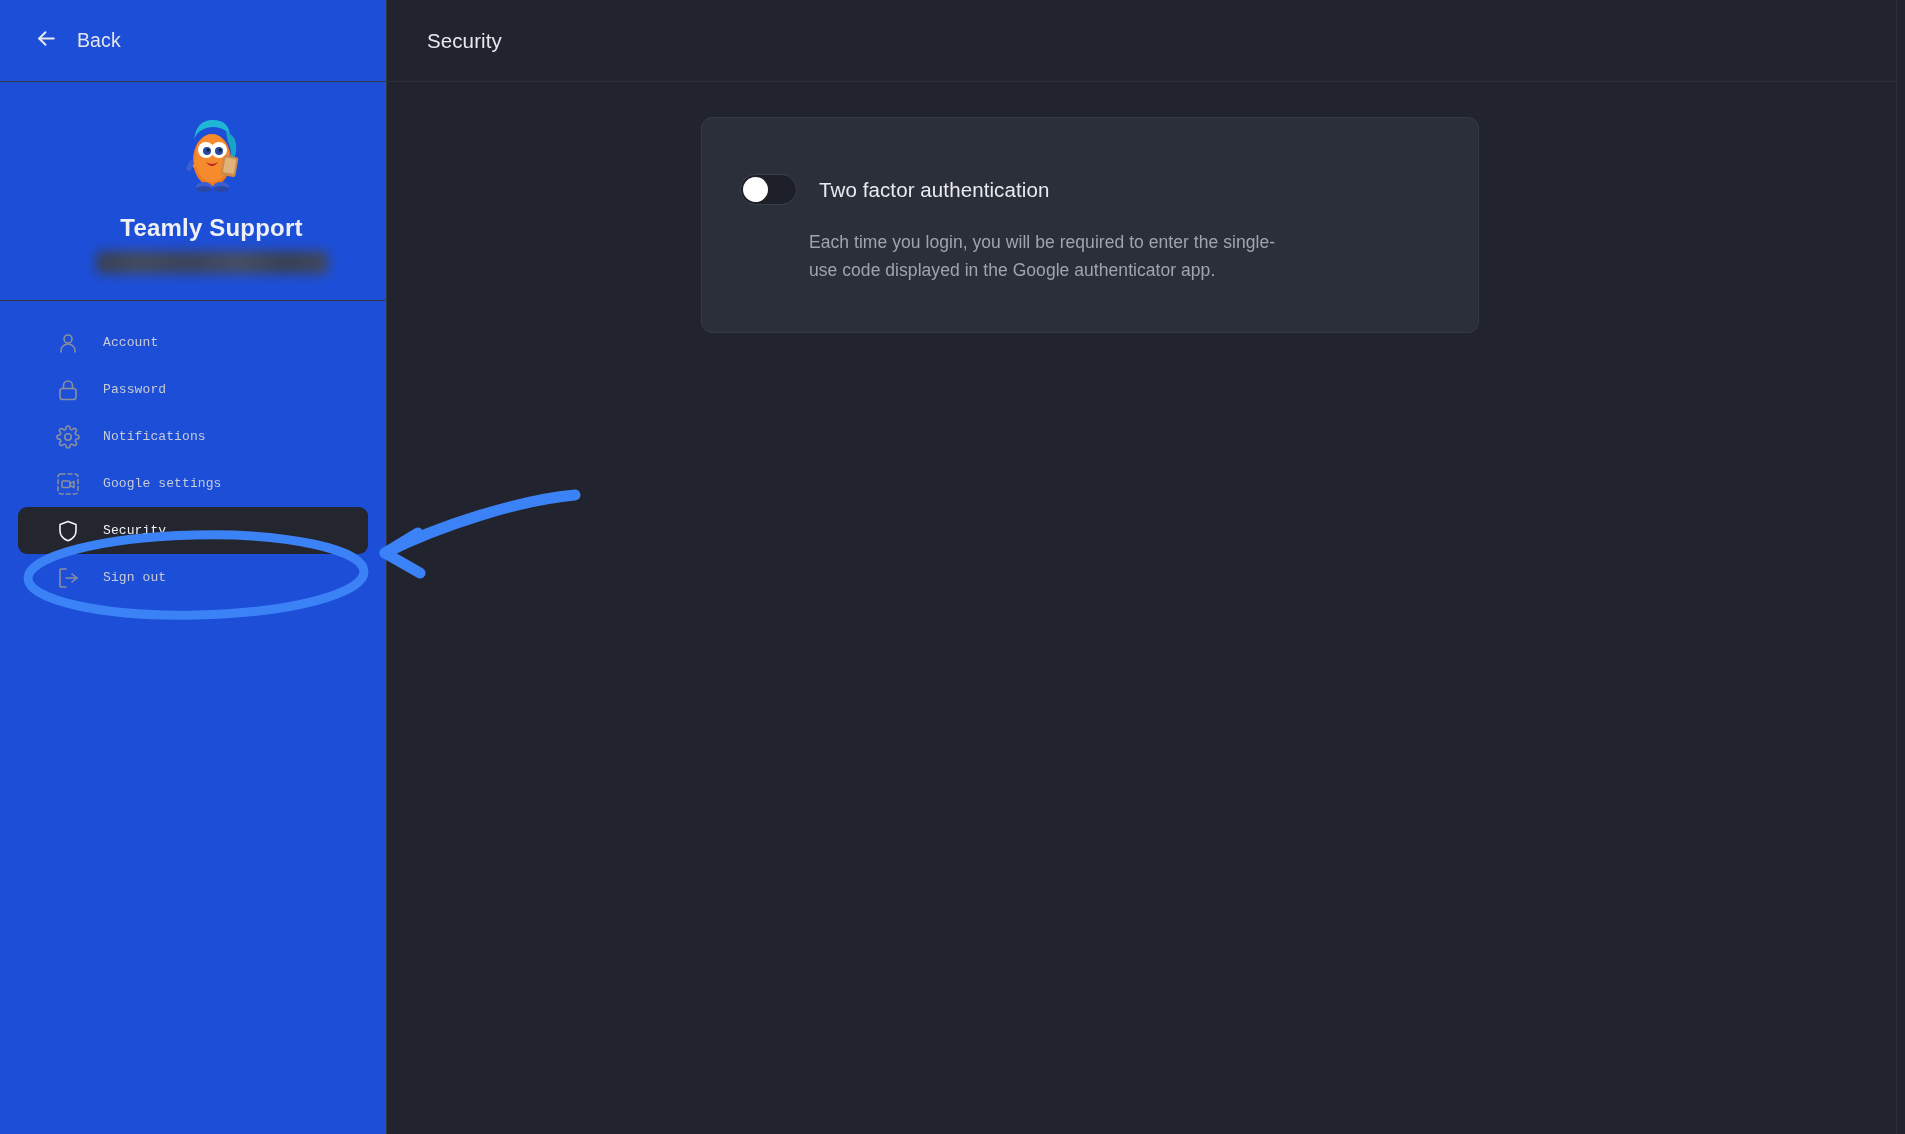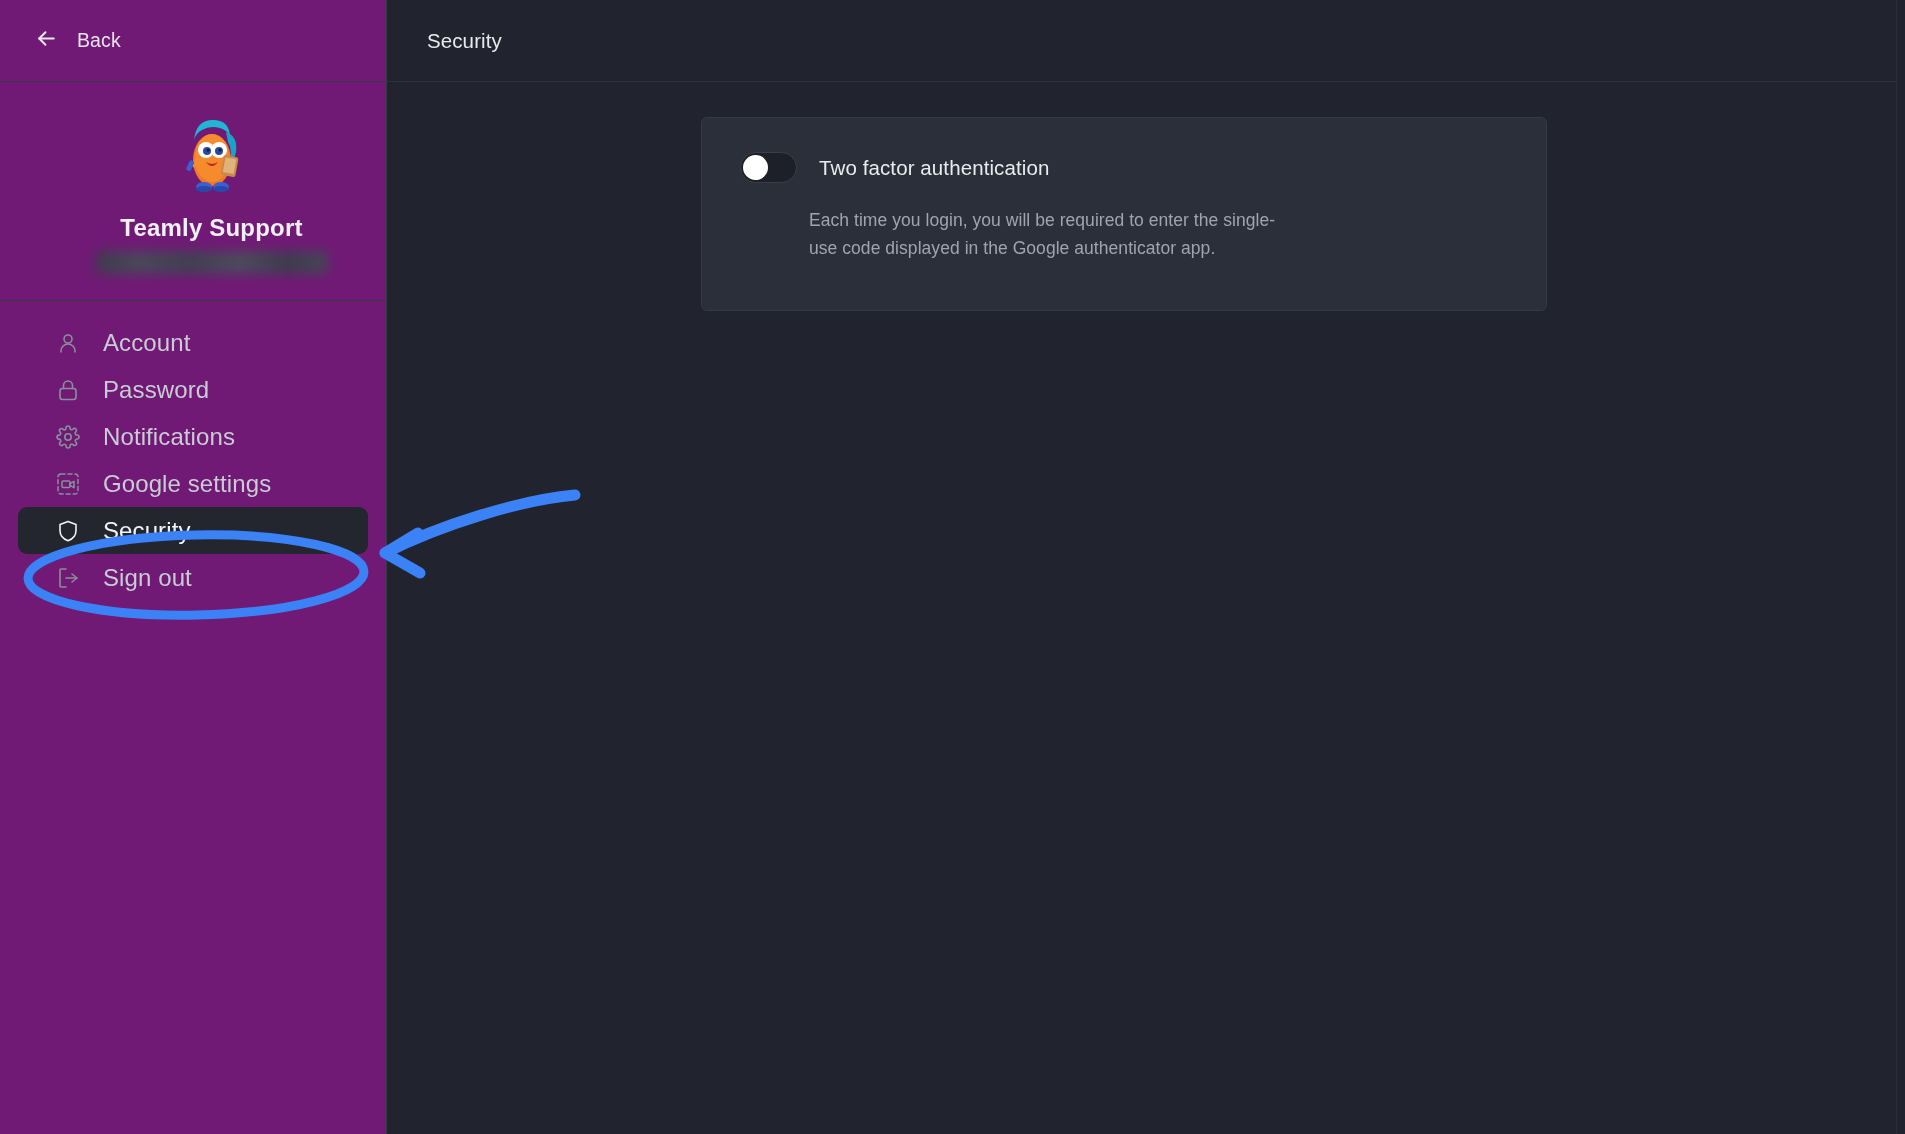--- a/index.html
+++ b/index.html
@@ -20,21 +20,21 @@
     background: #21232e;
     overflow: hidden;
     display: flex;
   }
 
   
   #sidebar {
     position: relative;
     width: 387px;
     height: 100%;
-    background: #701a75;
+    background: #1d4ed8;
     border-right: 1px solid #363a45;
     flex: 0 0 387px;
     display: flex;
     flex-direction: column;
   }
 
   #sidebar-header {
     height: 82px;
     flex: 0 0 82px;
     display: flex;
@@ -120,22 +120,23 @@
     width: 26px;
     height: 26px;
     display: flex;
     align-items: center;
     justify-content: center;
     flex: 0 0 26px;
   }
 
   .nav-item .nav-label {
     color: #c9ccd4;
-    font-size: 24px;
+    font-size: 13px;
     letter-spacing: .1px;
+    font-family: Liberation Mono, monospace;
   }
 
   .nav-item.active .nav-label { color: #f2f3f6; }
 
   
   #main {
     flex: 1 1 auto;
     height: 100%;
     background: #21232e;
     display: flex;
@@ -160,25 +161,25 @@
 
   #main-body {
     flex: 1 1 auto;
     position: relative;
   }
 
   #twofa-card {
     position: absolute;
     left: 314px;
     top: 35px;
-    width: 846px;
-    padding: 34px 58px 48px 38px;
+    width: 778px;
+    padding: 56px 58px 48px 38px;
     background: #2b2f3a;
     border: 1px solid #353945;
-    border-radius: 6px;
+    border-radius: 11px;
   }
 
   .card-row {
     display: flex;
     align-items: center;
     gap: 22px;
   }
 
   .toggle {
     position: relative;

